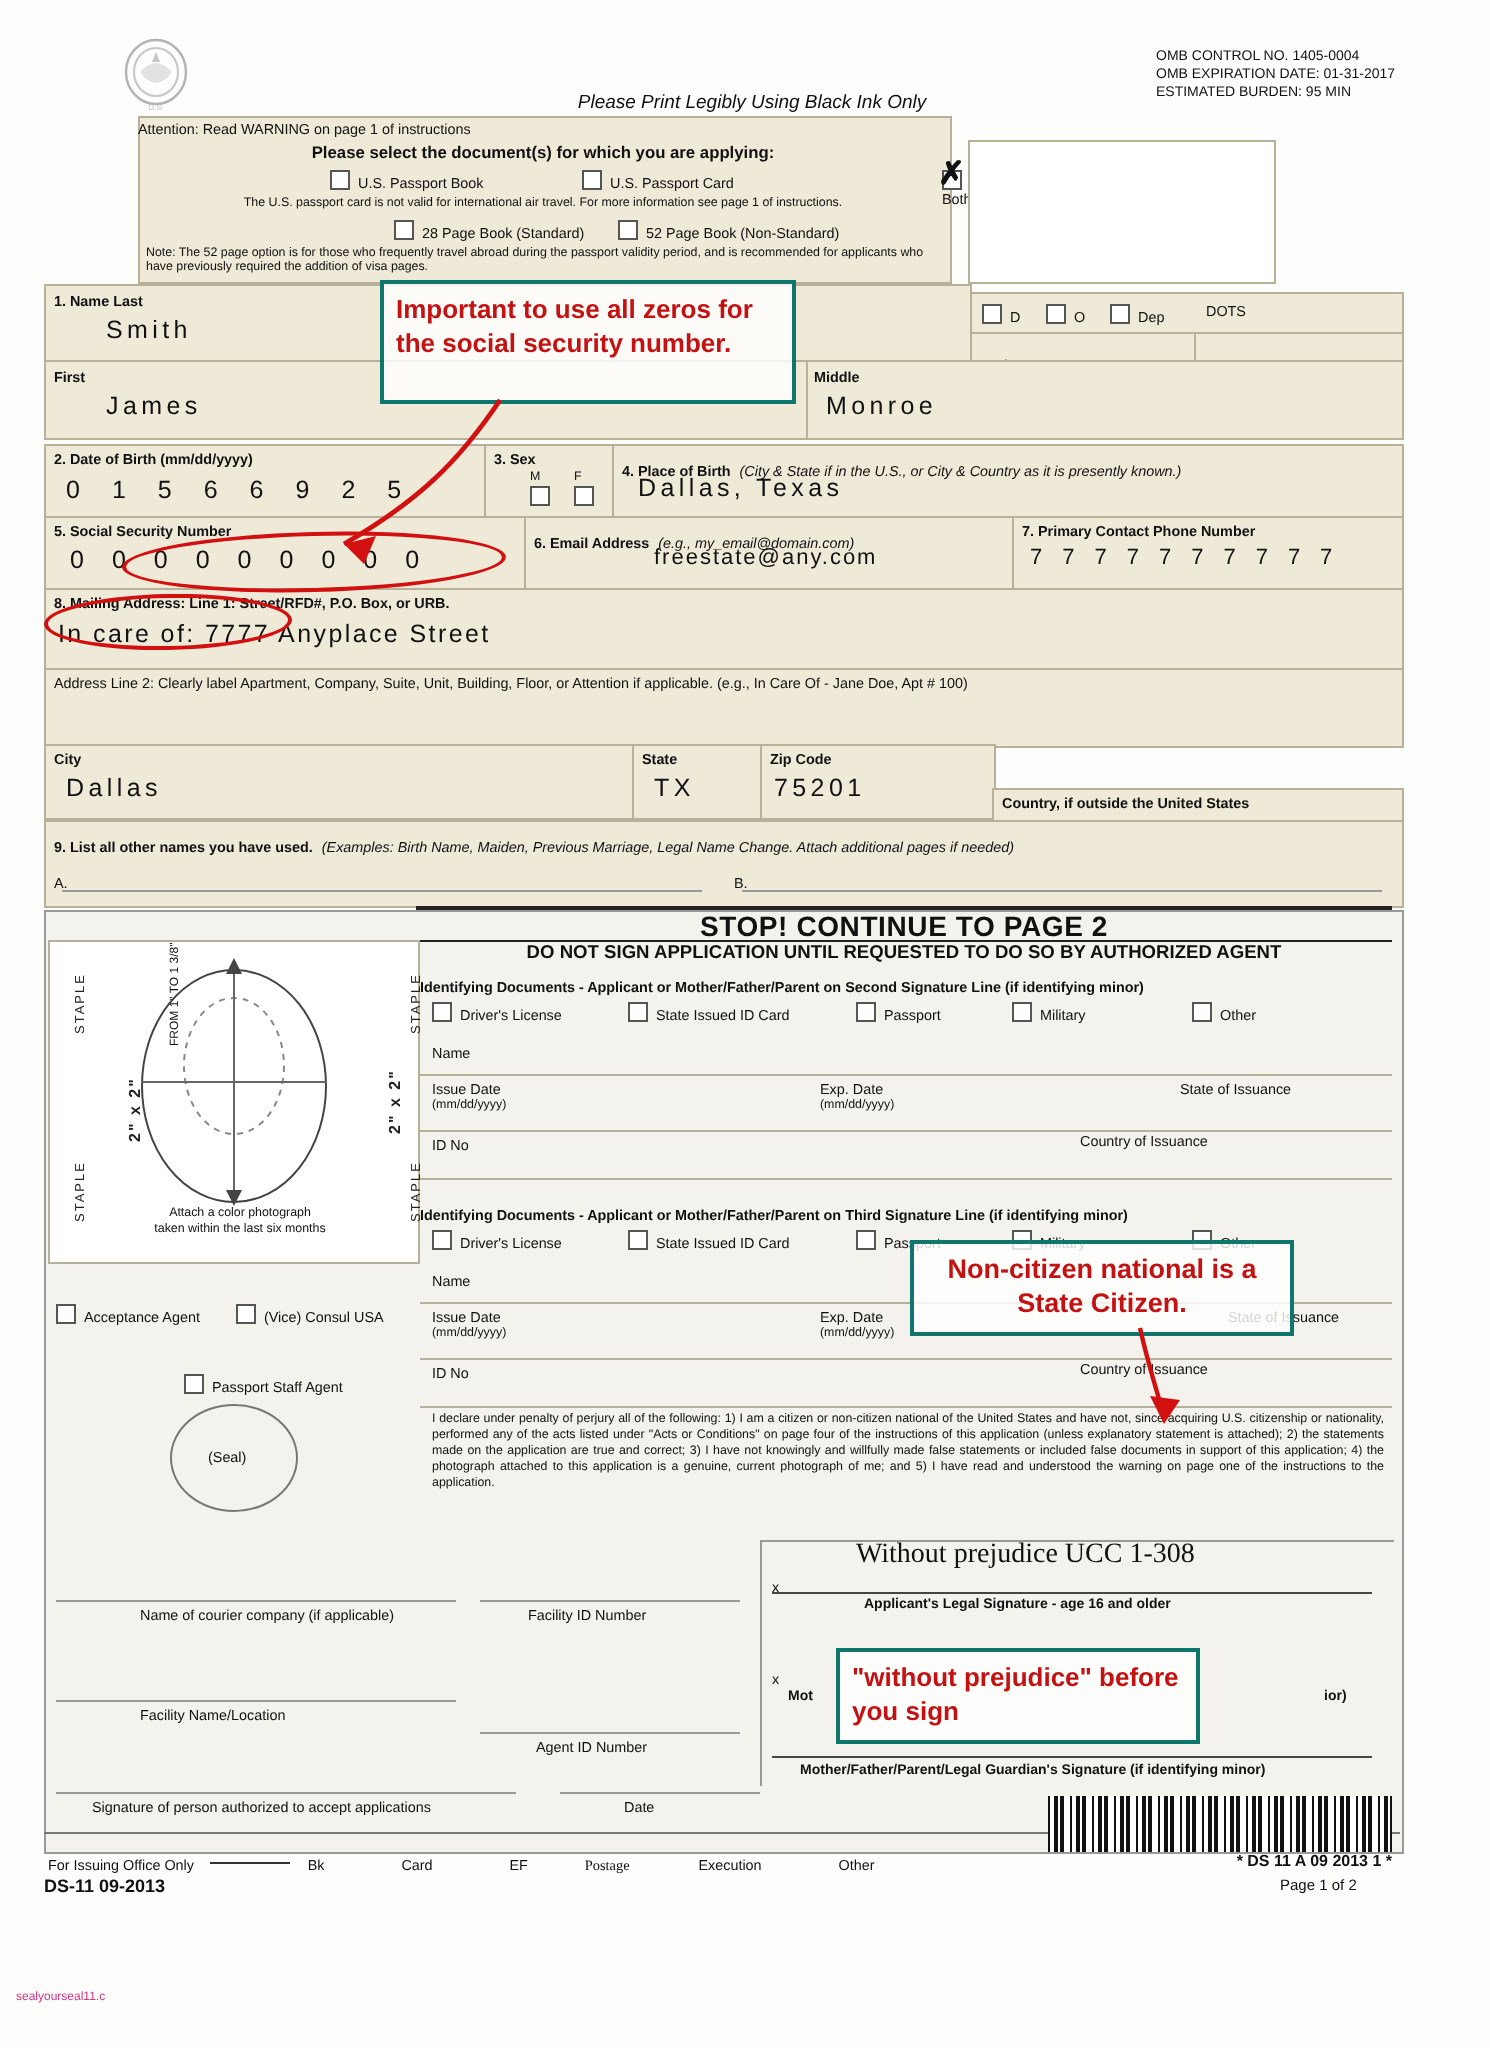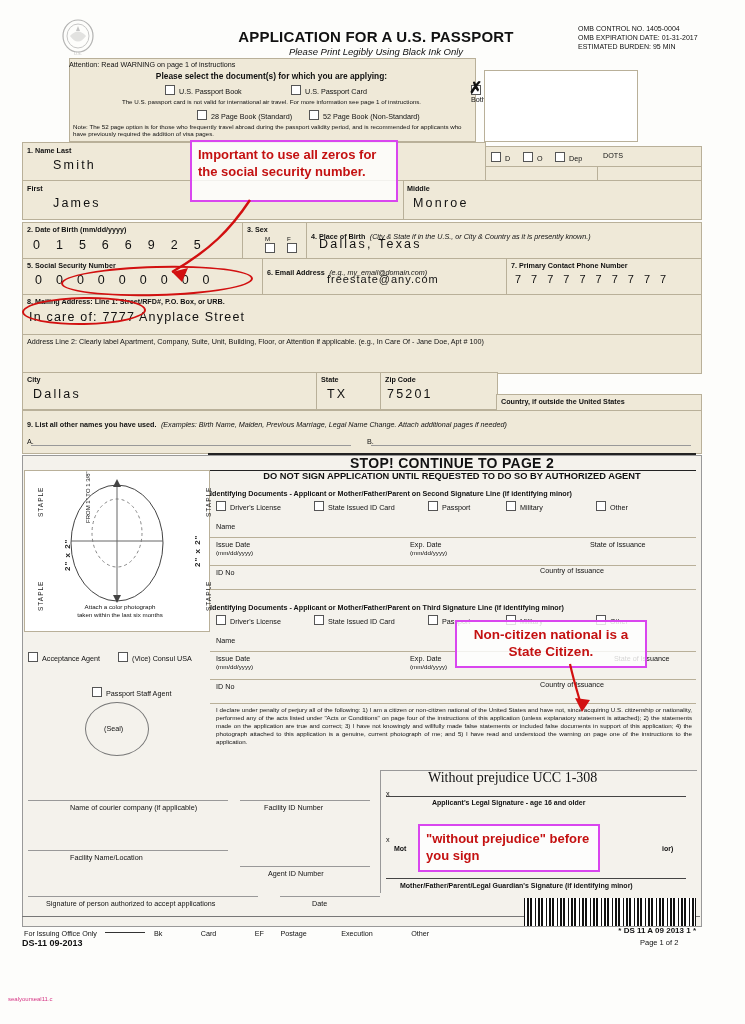--- a/index.html
+++ b/index.html
@@ -66,21 +66,21 @@
 
   
   #stopbar{
     position:absolute;left:208px;top:455px;width:488px;height:28px;text-align:center;
   }
   #stopbar .s1{font-size:14px;font-weight:bold;letter-spacing:.3px;}
   #stopbar .s2{font-size:9.3px;font-weight:bold;}
 
   
   .anno{
-    position:absolute;border:2px solid #d946ef;color:#c41111;
+    position:absolute;border:2px solid #0f766e;color:#c41111;
     font-weight:bold;background:rgba(255,255,255,.82);
   }
   .anno div{padding:4px 6px;}
   #anno1{left:190px;top:140px;width:204px;height:58px;font-size:13px;line-height:17px;}
   #anno2{left:455px;top:620px;width:188px;height:44px;font-size:13.5px;line-height:17px;text-align:center;}
   #anno3{left:418px;top:824px;width:178px;height:44px;font-size:13px;line-height:17px;}
   .ellipse{
     position:absolute;border:2px solid #d21010;border-radius:50%;
   }
   #ell1{left:61px;top:266px;width:188px;height:26px;transform:rotate(-1.5deg);}
@@ -113,21 +113,20 @@
 
   <div class="seal">
     <svg viewBox="0 0 40 42" width="40" height="42">
       <ellipse cx="20" cy="20" rx="15" ry="16" fill="none" stroke="#777" stroke-width="1.2"></ellipse>
       <ellipse cx="20" cy="20" rx="11" ry="12" fill="none" stroke="#999" stroke-width="1"></ellipse>
       <path d="M12 20 q8 -9 16 0 q-8 11 -16 0 z" fill="#aaa" opacity=".6"></path>
       <path d="M20 10 l2 5 h-4 z" fill="#999"></path>
       <text x="20" y="39" font-size="4" text-anchor="middle" fill="#888">U.S.</text>
     </svg>
   </div>
-  <div class="hdr-title">APPLICATION FOR A U.S. PASSPORT</div>
   <div class="hdr-sub">Please Print Legibly Using Black Ink Only</div>
   <div class="omb">
     <div>OMB CONTROL NO. 1405-0004</div>
     <div>OMB EXPIRATION DATE:  01-31-2017</div>
     <div>ESTIMATED BURDEN: 95 MIN</div>
   </div>
 
   <div class="beige" style="position:absolute;left:69px;top:58px;width:405px;height:82px;"></div>
   <div id="attn">
     <div class="line1 lbl">Attention: Read WARNING on page 1 of instructions</div>
@@ -348,21 +347,21 @@
   <div class="lbl" style="position:absolute;left:312px;top:900px;">Date</div>
   <div class="hline" style="left:280px;top:896px;width:100px;background:#999;"></div>
 
   <div class="hline" style="left:22px;top:916px;width:678px;background:#777;"></div>
   <div style="position:absolute;left:24px;top:922px;">
     <span class="lbl">For Issuing Office Only</span>
     <span style="display:inline-block;width:40px;border-bottom:1px solid #333;position:relative;top:-3px;margin:0 4px;"></span>
     <span class="lbl">Bk</span>
     <span class="lbl" style="margin-left:34px;">Card</span>
     <span class="lbl" style="margin-left:34px;">EF</span>
-    <span class="lbl" style="margin-left:12px;">Postage</span>
+    <span class="lbl" style="margin-left:24px;font-family:Liberation Serif, serif;">Postage</span>
     <span class="lbl" style="margin-left:30px;">Execution</span>
     <span class="lbl" style="margin-left:34px;">Other</span>
   </div>
 
   <div class="barcode"></div>
   <div style="position:absolute;left:524px;top:926px;width:172px;text-align:right;font-size:8px;font-weight:bold;">* DS 11 A 09 2013 1 *</div>
 
   <div class="footer-left">DS-11   09-2013</div>
   <div class="footer-right">Page 1 of 2</div>
   <div class="watermark">sealyourseal11.c</div>

